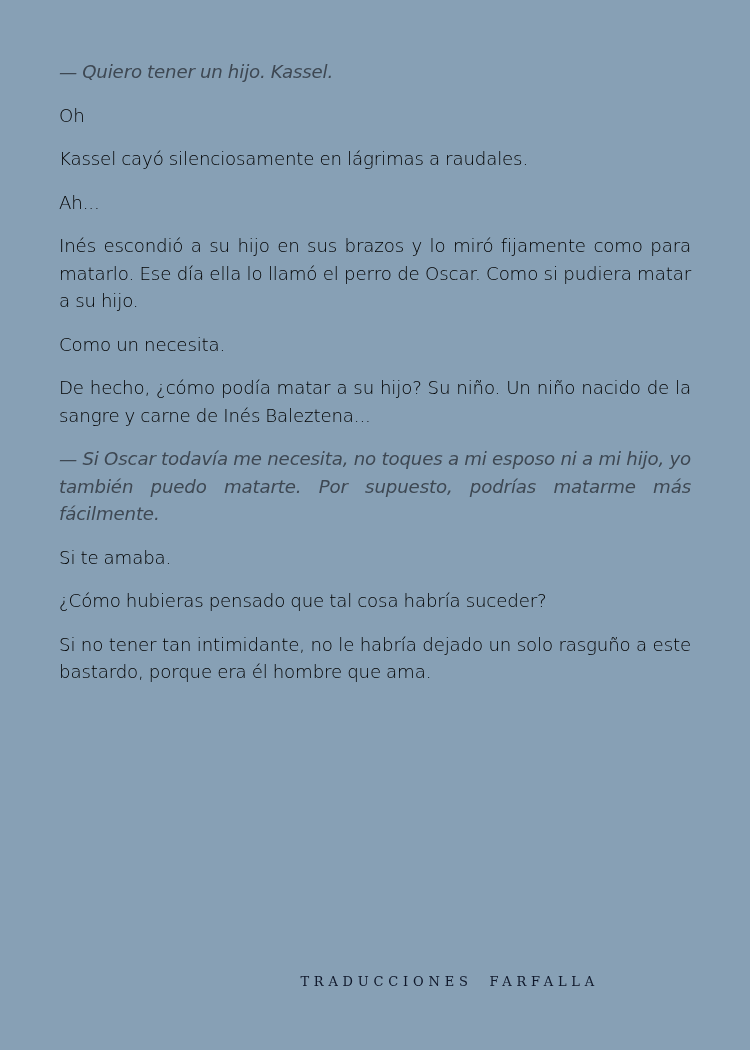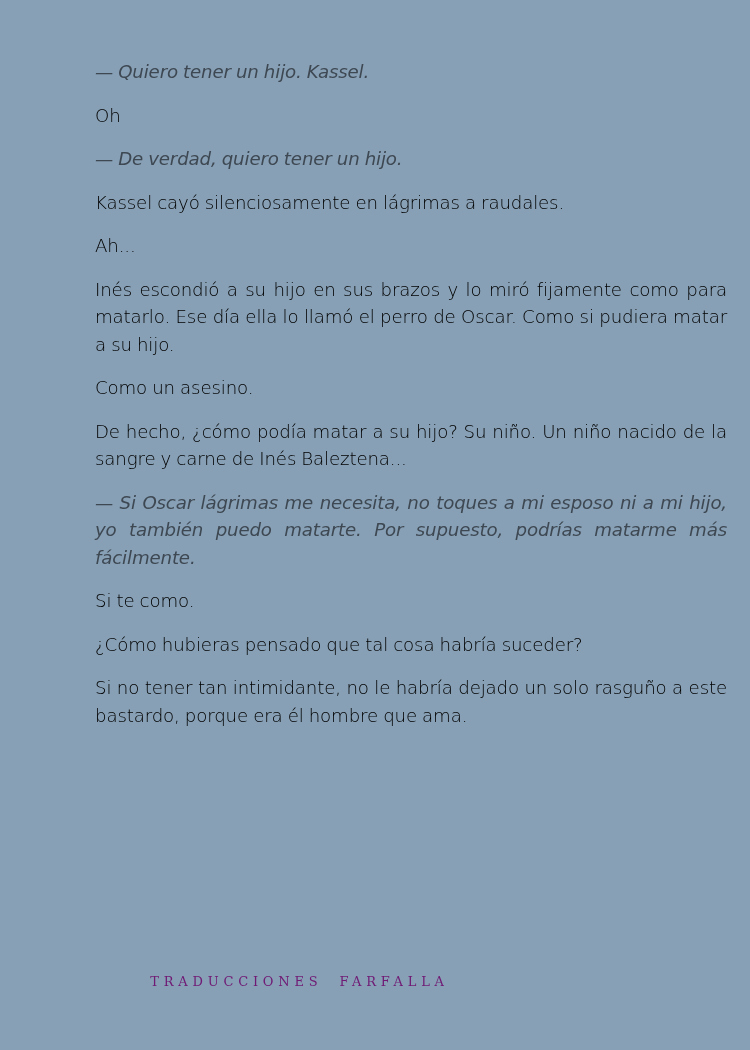--- a/index.html
+++ b/index.html
@@ -12,21 +12,20 @@
       background: #87a0b5;
       position: relative;
       overflow: hidden;
       font-family: "DejaVu Sans", sans-serif;
     }
     .page {
       position: absolute;
       left: 59px;
       top: 58px;
       width: 632px;
-      margin-left: 36px;
     }
     .para {
       margin: 0 0 16px 0;
       font-size: 18.2px;
       line-height: 27.5px;
       color: #000000;
       text-align: justify;
       font-weight: 300;
       letter-spacing: -0.15px;
       word-spacing: -0.5px;
@@ -36,39 +35,38 @@
       color: #3e4853;
     }
     .para.short {
       text-align: left;
     }
     .footer {
       position: absolute;
       left: 0;
       top: 974px;
       width: 599px;
-      text-align: center;
+      text-align: right;
       font-family: "DejaVu Serif", serif;
       font-size: 13px;
       letter-spacing: 4.8px;
-      color: #701a75;
+      color: #0f172a;
       word-spacing: 8px;
     }
   </style>
 </head>
 <body>
 
 <div class="page">
   <p class="para dialogue short">— Quiero tener un hijo. Kassel.</p>
   <p class="para short">Oh</p>
-  <p class="para dialogue short">— De verdad, quiero tener un hijo.</p>
   <p class="para short">Kassel cayó silenciosamente en lágrimas a raudales.</p>
   <p class="para short">Ah...</p>
   <p class="para">Inés escondió a su hijo en sus brazos y lo miró fijamente como para matarlo. Ese día ella lo llamó el perro de Oscar. Como si pudiera matar a su hijo.</p>
-  <p class="para short">Como un asesino.</p>
+  <p class="para short">Como un necesita.</p>
   <p class="para">De hecho, ¿cómo podía matar a su hijo? Su niño. Un niño nacido de la sangre y carne de Inés Baleztena...</p>
-  <p class="para dialogue">— Si Oscar lágrimas me necesita, no toques a mi esposo ni a mi hijo, yo también puedo matarte. Por supuesto, podrías matarme más fácilmente.</p>
-  <p class="para short">Si te como.</p>
+  <p class="para dialogue">— Si Oscar todavía me necesita, no toques a mi esposo ni a mi hijo, yo también puedo matarte. Por supuesto, podrías matarme más fácilmente.</p>
+  <p class="para short">Si te amaba.</p>
   <p class="para short">¿Cómo hubieras pensado que tal cosa habría suceder?</p>
   <p class="para">Si no tener tan intimidante, no le habría dejado un solo rasguño a este bastardo, porque era él hombre que ama.</p>
 </div>
 
 <div class="footer">TRADUCCIONES FARFALLA</div>
 
 </body></html>

